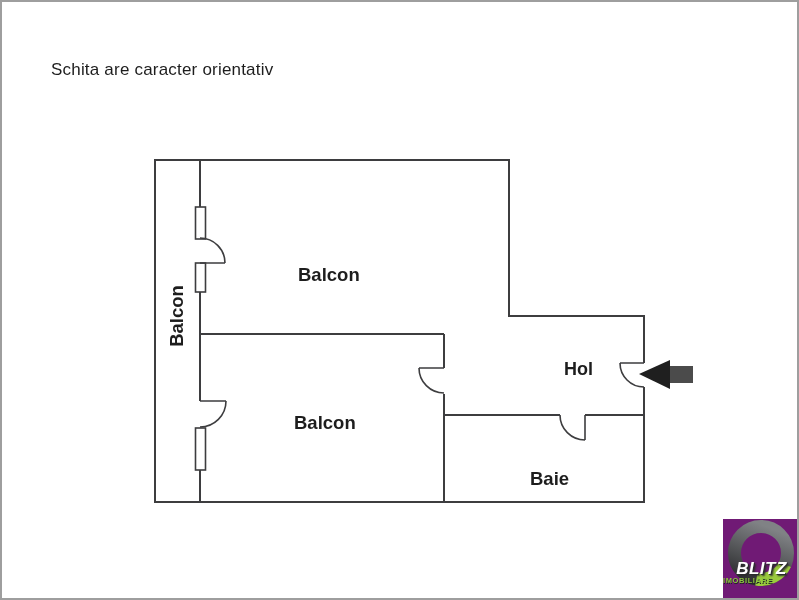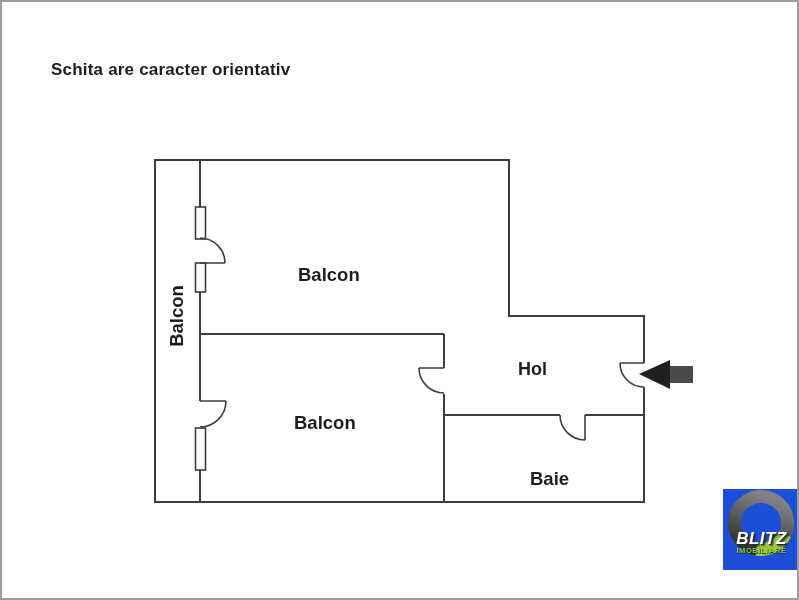--- a/index.html
+++ b/index.html
@@ -7,49 +7,49 @@
     position:relative;
     width:799px;height:600px;
     box-sizing:border-box;
     background:#ffffff;
     border:2px solid #9e9e9e;
     overflow:hidden;
     font-family:"Liberation Sans", sans-serif;
   }
   .disclaimer{
     position:absolute;left:49px;top:58px;
-    font-size:17px;font-weight:700;color:#1d1d1d;
+    font-size:17px;font-weight:400;color:#1d1d1d;
     letter-spacing:0.2px;
   }
   .plan-svg{position:absolute;left:0;top:0;width:799px;height:600px;}
   .room-label{
     position:absolute;color:#1d1d1d;font-weight:700;
     font-size:18.5px;line-height:26px;white-space:pre;
   }
   .lbl-bucatarie{left:296px;top:208px;}
   .lbl-camera{left:292px;top:408px;}
-  .lbl-hol{left:516px;top:354px;font-size:18px;}
+  .lbl-hol{left:562px;top:354px;font-size:18px;}
   .lbl-baie{left:528px;top:464px;}
   .lbl-balcon{
     left:120px;top:301px;width:110px;height:26px;
     text-align:center;transform:rotate(-90deg);
   }
   .watermark{
-    position:absolute;left:721px;top:487px;width:77px;height:81px;
-    background:#1d4ed8;
+    position:absolute;left:721px;top:517px;width:77px;height:81px;
+    background:#701a75;
   }
   .watermark svg{position:absolute;left:0;top:0;}
   .brand-text{
     position:absolute;left:0;top:40px;width:77px;text-align:center;
     color:#ffffff;font-weight:700;font-style:italic;font-size:17px;
     letter-spacing:0.5px;
     text-shadow:1px 1px 0 #2a2b2c, 2px 2px 2px #2a2b2c;
   }
   .brand-sub{
-    position:absolute;left:0;top:57px;width:77px;text-align:center;
+    position:absolute;left:0;top:57px;width:77px;text-align:left;
     font-weight:700;font-size:7.5px;letter-spacing:0.6px;
     color:#8dc63f;
     text-shadow:0.5px 0.5px 0 #222324;
   }
 </style>
 </head>
 <body>
 
 <div class="screen">
 

